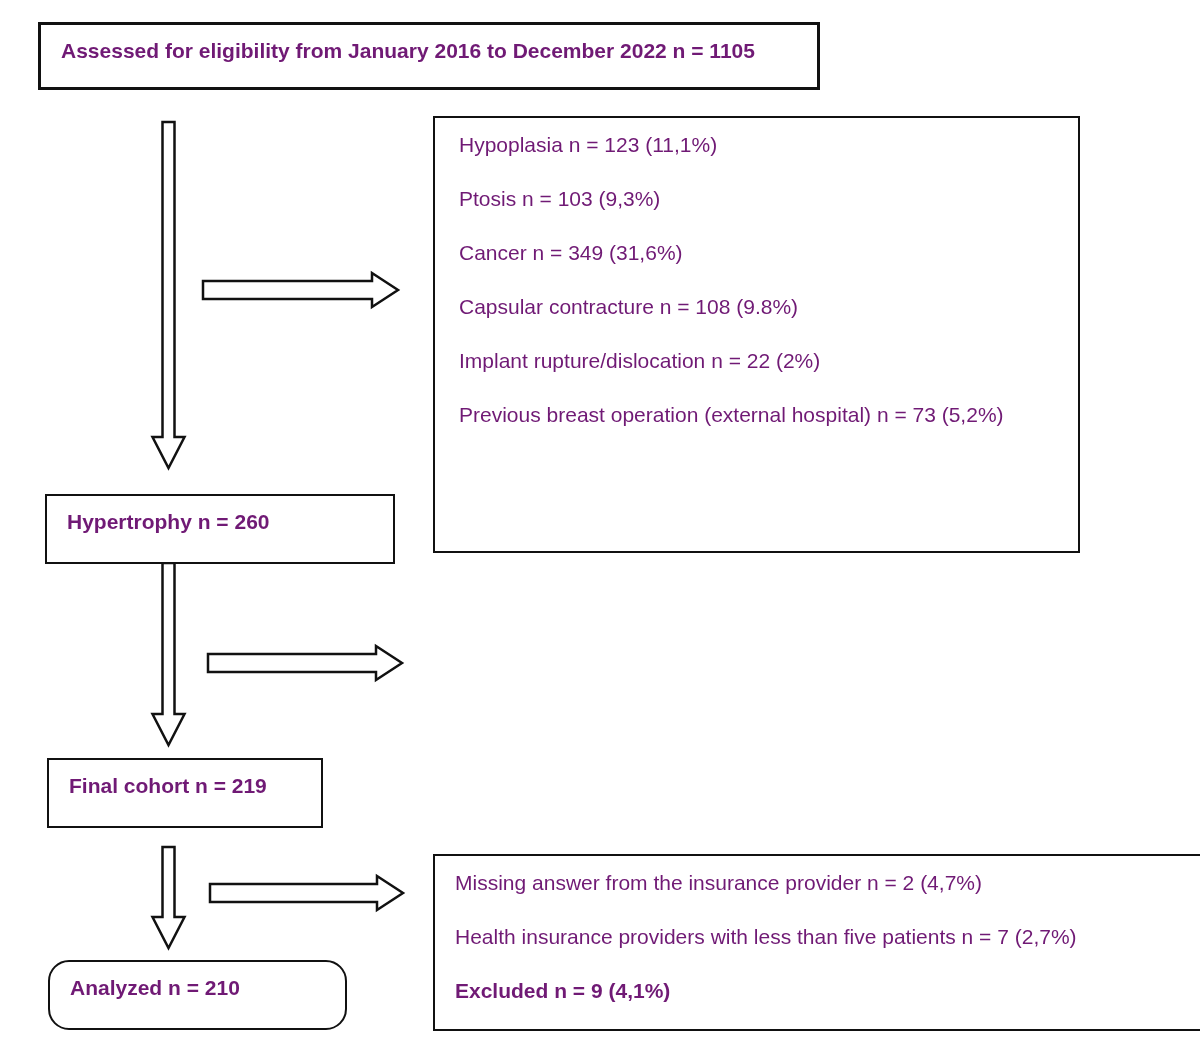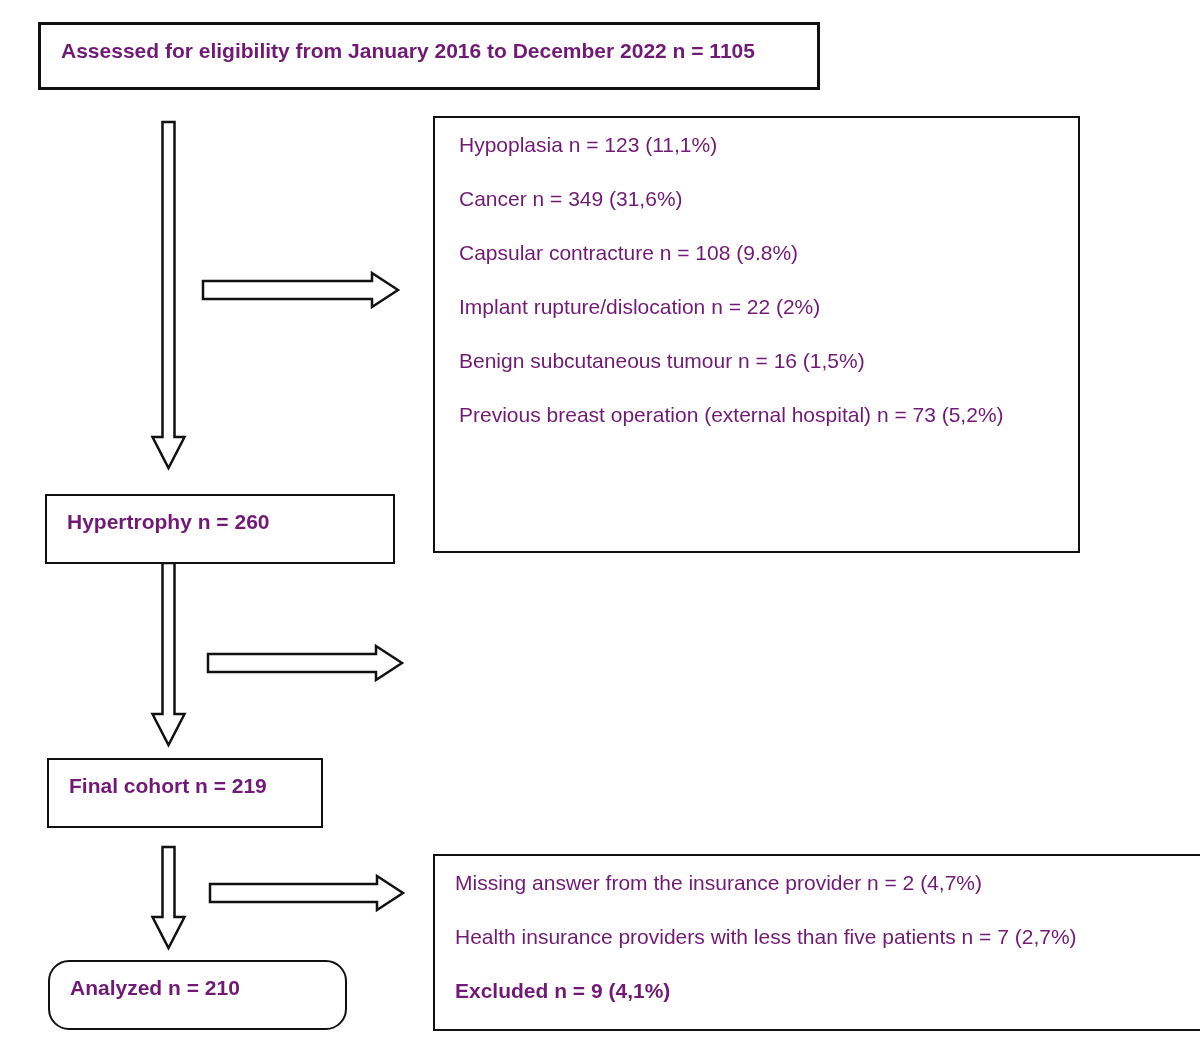--- a/index.html
+++ b/index.html
@@ -75,24 +75,24 @@
 
     <polygon points="210,884 377,884 377,876 403,893 377,910 377,902 210,902"></polygon>
   </svg>
 
   <div class="box thick label-box" style="left:38px; top:22px; width:782px; height:68px;">
     <span>Assessed for eligibility from January 2016 to December 2022 n = 1105</span>
   </div>
 
   <div class="box list-box" style="left:433px; top:116px; width:647px; height:437px;padding-left:24px;">
     <div class="row">Hypoplasia n = 123 (11,1%)</div>
+    <div class="row">Ptosis n = 103 (9,3%)</div>
     <div class="row">Cancer n = 349 (31,6%)</div>
     <div class="row">Capsular contracture n = 108 (9.8%)</div>
     <div class="row">Implant rupture/dislocation n = 22 (2%)</div>
-    <div class="row">Benign subcutaneous tumour n = 16 (1,5%)</div>
     <div class="row">Previous breast operation (external hospital) n = 73 (5,2%)</div>
   </div>
 
   <div class="box label-box" style="left:45px; top:482px; width:350px; height:70px;margin-top:12px;">
     <span>Hypertrophy n = 260</span>
   </div>
 
 
   <div class="box label-box" style="left:47px; top:758px; width:276px; height:70px;">
     <span>Final cohort n = 219</span>

